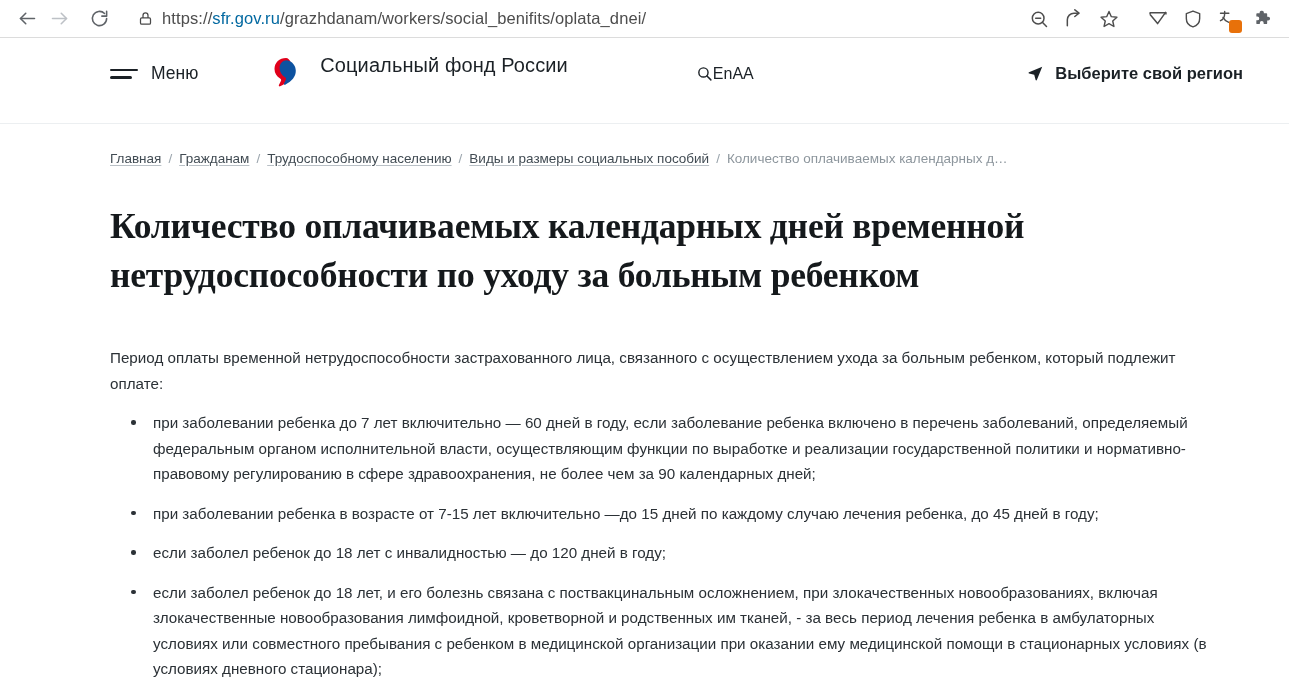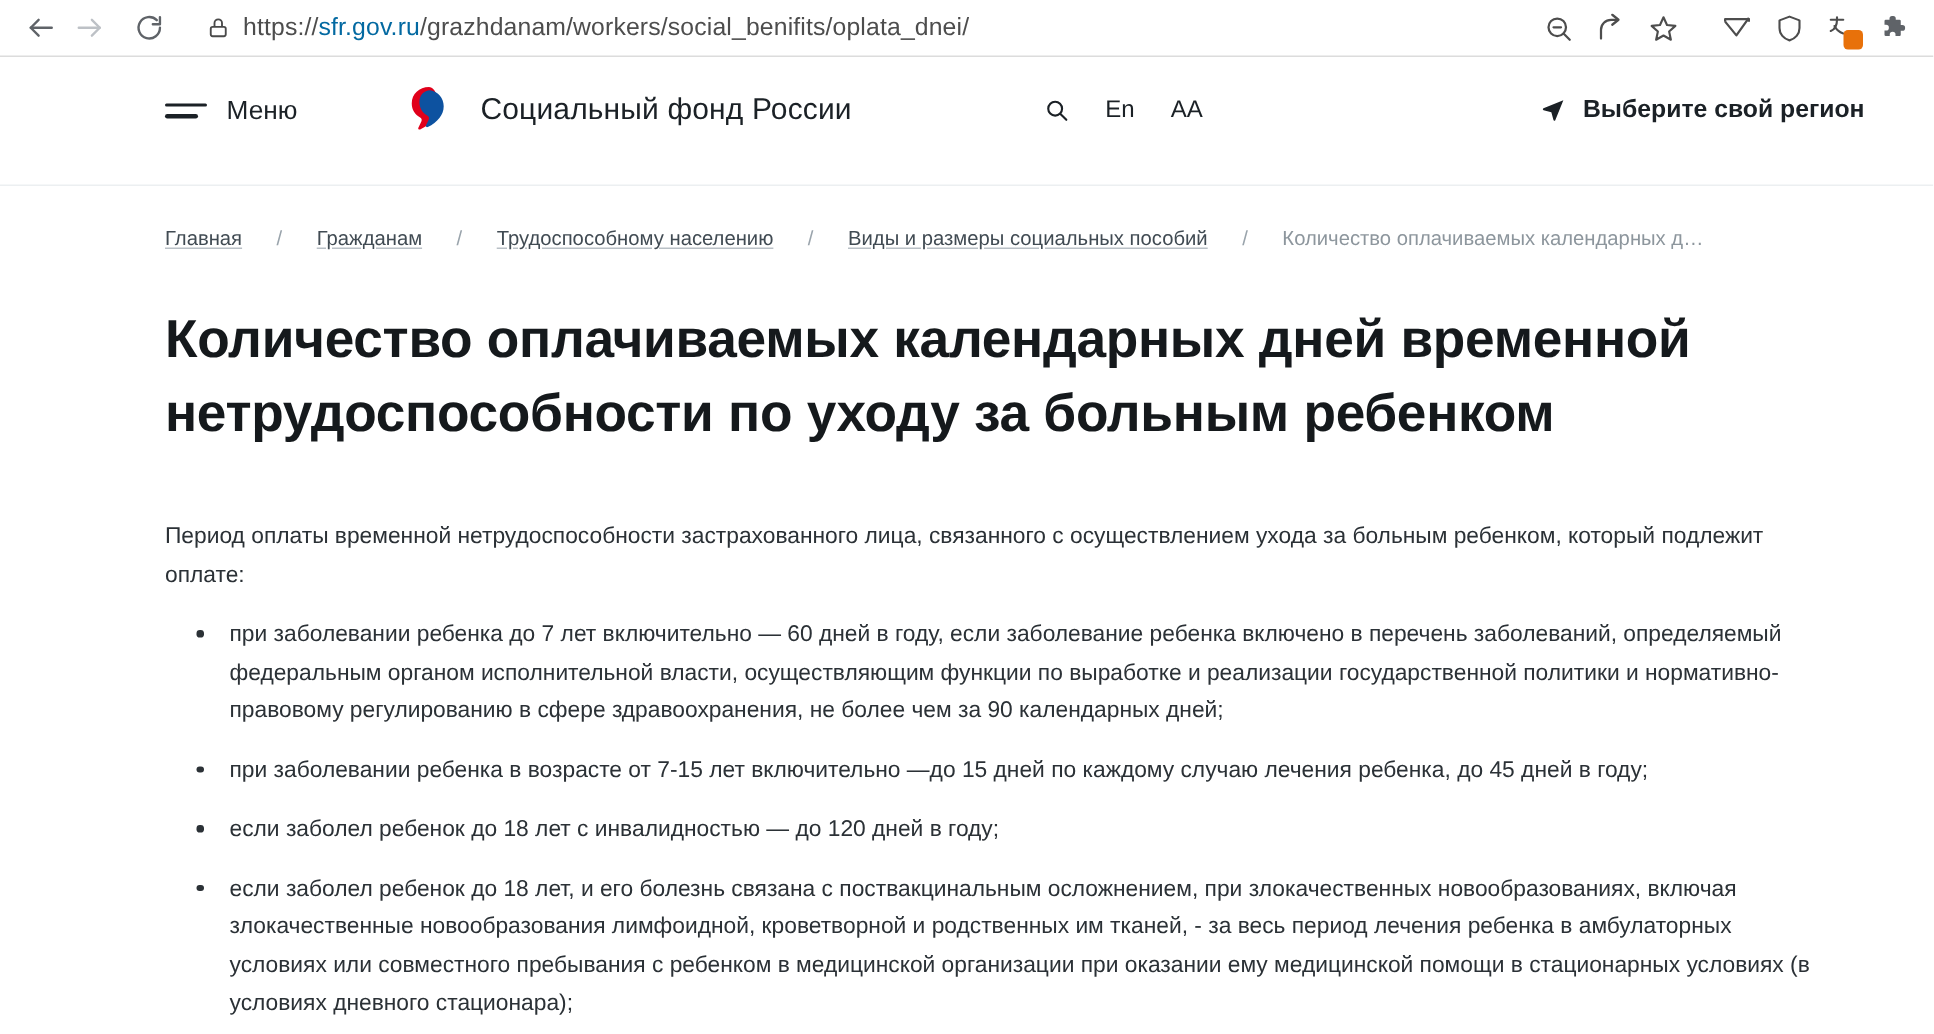--- a/index.html
+++ b/index.html
@@ -88,49 +88,49 @@
   .menu-toggle {
     display: flex; align-items: center; gap: 13px;
     cursor: pointer;
   }
   .burger { display: flex; flex-direction: column; gap: 5px; width: 28px; }
   .burger i { display: block; height: 2.5px; background: #1b2126; border-radius: 2px; }
   .burger i:nth-child(2) { width: 22px; }
   .menu-label { font-size: 17.5px; color: #1b2126; }
 
   .brand {
-    display: flex; align-items: center; gap: 14px;
+    display: flex; align-items: flex-start; gap: 14px;
     margin-left: 68px;
     cursor: pointer;
   }
   .brand-logo { width: 40px; height: 40px; position: relative; }
   .brand-name { font-size: 20px; color: #1b2126; letter-spacing: .1px; }
 
   .header-tools {
-    display: flex; align-items: center; gap: 24px;
+    display: flex; align-items: center; 
     margin-left: 128px;
   }
   .htool { color: #1b2126; font-size: 16px; cursor: pointer; display: flex; align-items: center; }
   .htool.search { color: #1b2126; }
 
   .region {
     margin-left: auto;
     display: flex; align-items: center; gap: 11px;
     cursor: pointer;
     font-weight: bold;
   }
   .region-label { font-size: 16.5px; color: #1b2126; }
 
   
   .breadcrumb {
     display: flex; align-items: center; flex-wrap: nowrap;
     padding: 27px 46px 0 110px;
     font-size: 13.5px;
     color: #6b7680;
-    gap: 16px;
+    gap: 0;
   }
   .breadcrumb a {
     color: #414b53;
     text-decoration: underline;
     text-decoration-color: #b9c0c6;
     text-underline-offset: 2px;
     cursor: pointer;
     white-space: nowrap;
   }
   .breadcrumb .sep { margin: 0 7px; color: #9aa4ac; }
@@ -138,20 +138,21 @@
 
   
   h1.page-title {
     margin: 36px 0 0 0;
     padding: 0 90px 0 110px;
     font-size: 35.5px;
     line-height: 1.38;
     font-weight: 700;
     color: #15191c;
     letter-spacing: -0.2px;
+    font-family: Liberation Serif, serif;
   }
 
   
   .content {
     padding: 0 46px 0 110px;
     margin-top: 45px;
     font-size: 15.2px;
     line-height: 1.68;
     color: #2b3136;
   }

